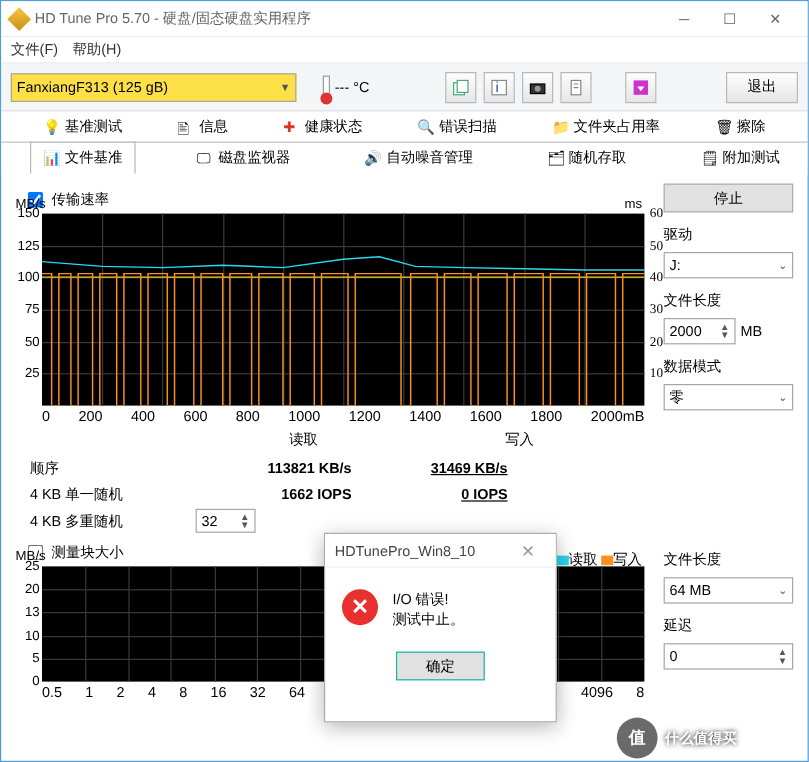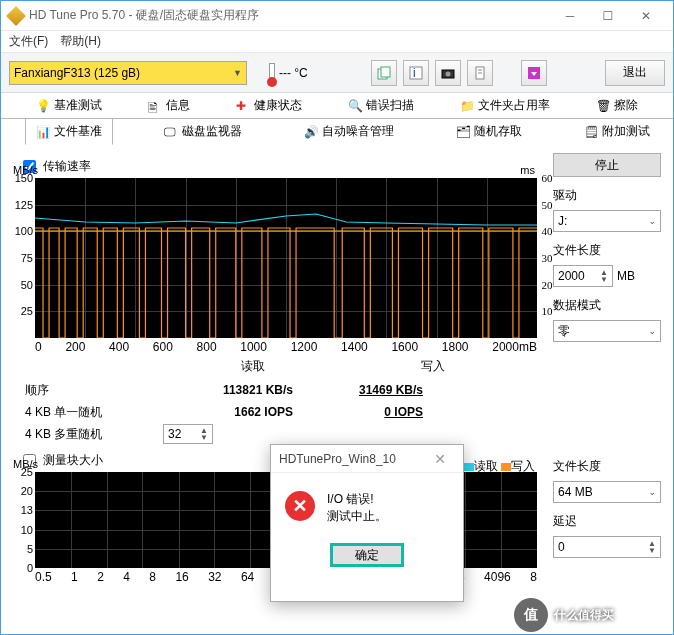--- a/index.html
+++ b/index.html
@@ -46,21 +46,21 @@
 .field-lbl { color:#000; margin-top:4px; }
 .dd { height:22px; border:1px solid #a6a6a6; background:#fff; display:flex; align-items:center; justify-content:space-between; padding:0 4px; }
 .num-row { display:flex; align-items:center; gap:4px; }
 .numf { width:60px; height:22px; border:1px solid #a6a6a6; padding:0 4px; display:flex; align-items:center; justify-content:space-between; }
 .dialog { position:absolute; left:270px; top:444px; width:194px; height:158px; background:#fff; border:1px solid #aaa; box-shadow: 0 4px 16px rgba(0,0,0,.3); }
 .dialog .dtitle { height:28px; display:flex; align-items:center; padding:0 8px; color:#444; background:#fff; border-bottom:1px solid #eee; }
 .dialog .dclose { margin-left:auto; width:30px; text-align:center; color:#999; font-size:14px; }
 .dialog .dbody { padding: 18px 14px; display:flex; gap:12px; align-items:flex-start; }
 .erricon { width:30px; height:30px; border-radius:50%; background:#e83030; color:#fff; display:flex; align-items:center; justify-content:center; font-size:18px; font-weight:bold; }
 .dialog .dfoot { display:flex; justify-content:center; padding:0 0 12px; }
-.dialog .dbtn { width:74px; height:24px; border:3px solid #14b8a6; background:#e1e1e1; }
+.dialog .dbtn { width:74px; height:24px; border:1px solid #14b8a6; background:#e1e1e1; }
 .watermark { position:absolute; right:0px; bottom:0px; width: 160px; height: 40px; display:flex; align-items:center; gap:6px; color:#fff; font-weight:bold; font-size: 17px;  }
 .watermark .circ { width:34px; height:34px; border-radius:50%; background: rgba(80,80,80,.85); display:flex; align-items:center; justify-content:center; color:#fff; font-size:14px; }
 svg { display:block; }
 .grid-v { position:absolute; top:0; bottom:0; width:1px; background:#3a3a3a; }
 .grid-h { position:absolute; left:0; right:0; height:1px; background:#3a3a3a; }
 .chev { font-size:9px; color:#555; }
 .spinbtns { display:inline-flex; flex-direction:column; line-height:7px; font-size:8px; color:#555; }
 </style>
 </head>
 <body>

